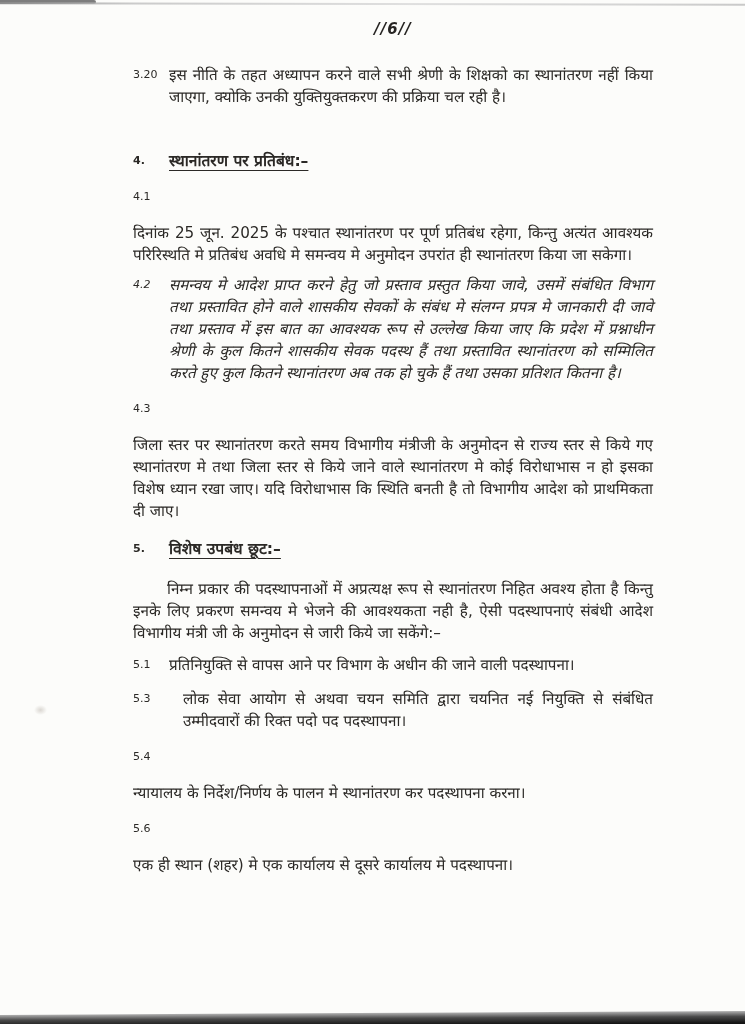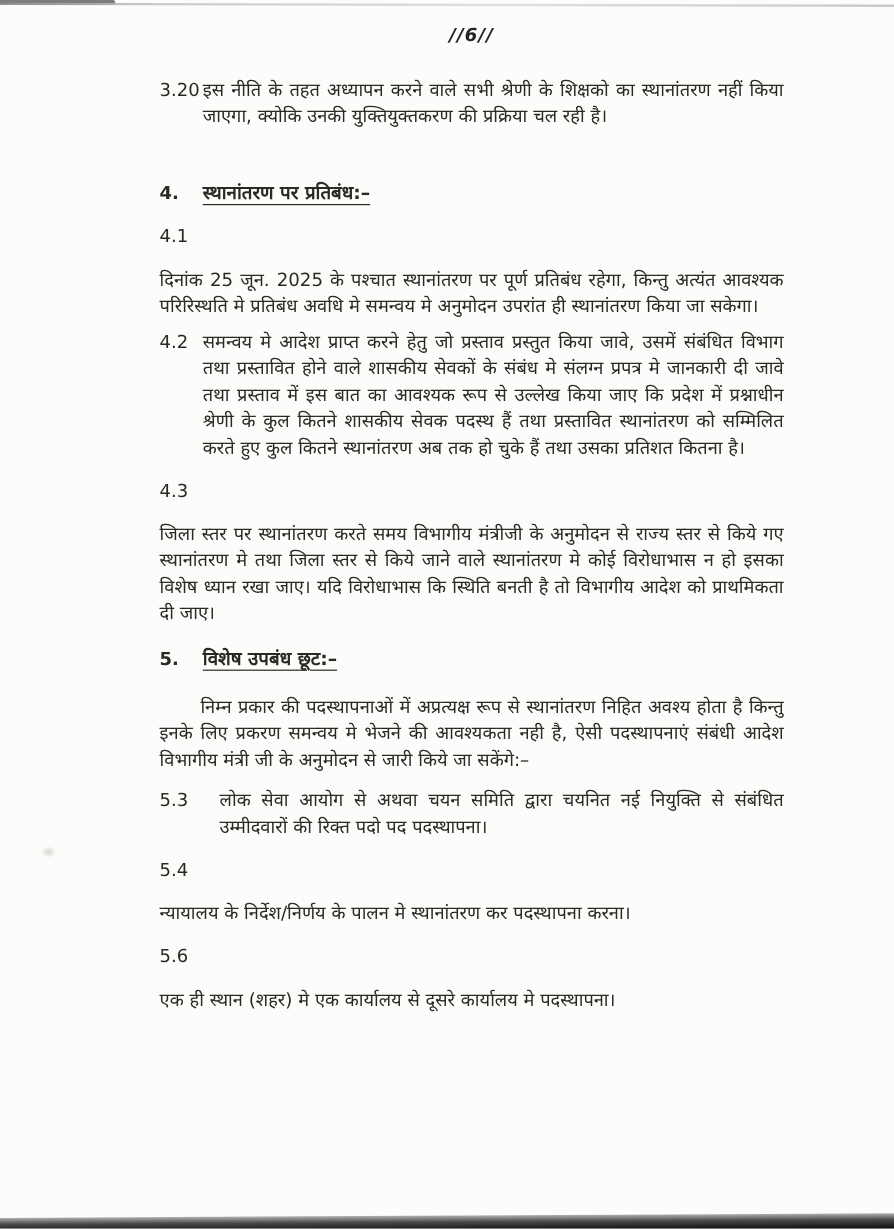--- a/index.html
+++ b/index.html
@@ -26,33 +26,33 @@
     font-style: italic;
     font-size: 15px;
     letter-spacing: 1px;
     color: #262422;
   }
   .block { margin: 0; }
   .item, .heading { display: flex; align-items: flex-start; }
   .num {
     flex: 0 0 36px;
     width: 36px;
-    font-size: 15px;
+    font-size: 11px;
     color: #2b2926;
   }
   .txt { flex: 1; text-align: justify; }
   .heading { font-weight: 700; font-size: 15.6px; }
   .heading .txt {
     text-align: left;
     text-decoration: underline;
     text-decoration-thickness: 1.3px;
     text-underline-offset: 4px;
   }
   .para { text-align: justify; text-indent: 34px; }
-  .mt8  { margin-top: 8px; }
+  .mt8  { margin-top: 8px; font-style: italic; }
   .mt10 { margin-top: 10px; }
   .mt12 { margin-top: 12px; gap: 14px; }
   .mt14 { margin-top: 14px; flex-direction: column; }
   .mt16 { margin-top: 16px; }
   .mt18 { margin-top: 18px; }
   .mt24 { margin-top: 24px; }
   .mt42 { margin-top: 42px; }
   
   .top-edge {
     position: absolute; top: 3px; left: 0; right: 0; height: 2px;
@@ -112,20 +112,24 @@
       <span class="txt">जिला स्तर पर स्थानांतरण करते समय विभागीय मंत्रीजी के अनुमोदन से राज्य स्तर से किये गए स्थानांतरण मे तथा जिला स्तर से किये जाने वाले स्थानांतरण मे कोई विरोधाभास न हो इसका विशेष ध्यान रखा जाए। यदि विरोधाभास कि स्थिति बनती है तो विभागीय आदेश को प्राथमिकता दी जाए।</span>
     </div>
 
     <div class="block heading mt16">
       <span class="num">5.</span>
       <span class="txt">विशेष उपबंध छूट:–</span>
     </div>
 
     <div class="block para mt18">निम्न प्रकार की पदस्थापनाओं में अप्रत्यक्ष रूप से स्थानांतरण निहित अवश्य होता है किन्तु इनके लिए प्रकरण समन्वय मे भेजने की आवश्यकता नही है, ऐसी पदस्थापनाएं संबंधी आदेश विभागीय मंत्री जी के अनुमोदन से जारी किये जा सकेंगे:–</div>
 
+    <div class="block item mt10">
+      <span class="num">5.1</span>
+      <span class="txt">प्रतिनियुक्ति से वापस आने पर विभाग के अधीन की जाने वाली पदस्थापना।</span>
+    </div>
 
 
     <div class="block item mt12">
       <span class="num">5.3</span>
       <span class="txt">लोक सेवा आयोग से अथवा चयन समिति द्वारा चयनित नई नियुक्ति से संबंधित उम्मीदवारों की रिक्त पदो पद पदस्थापना।</span>
     </div>
 
     <div class="block item mt14">
       <span class="num">5.4</span>
       <span class="txt">न्यायालय के निर्देश/निर्णय के पालन मे स्थानांतरण कर पदस्थापना करना।</span>

